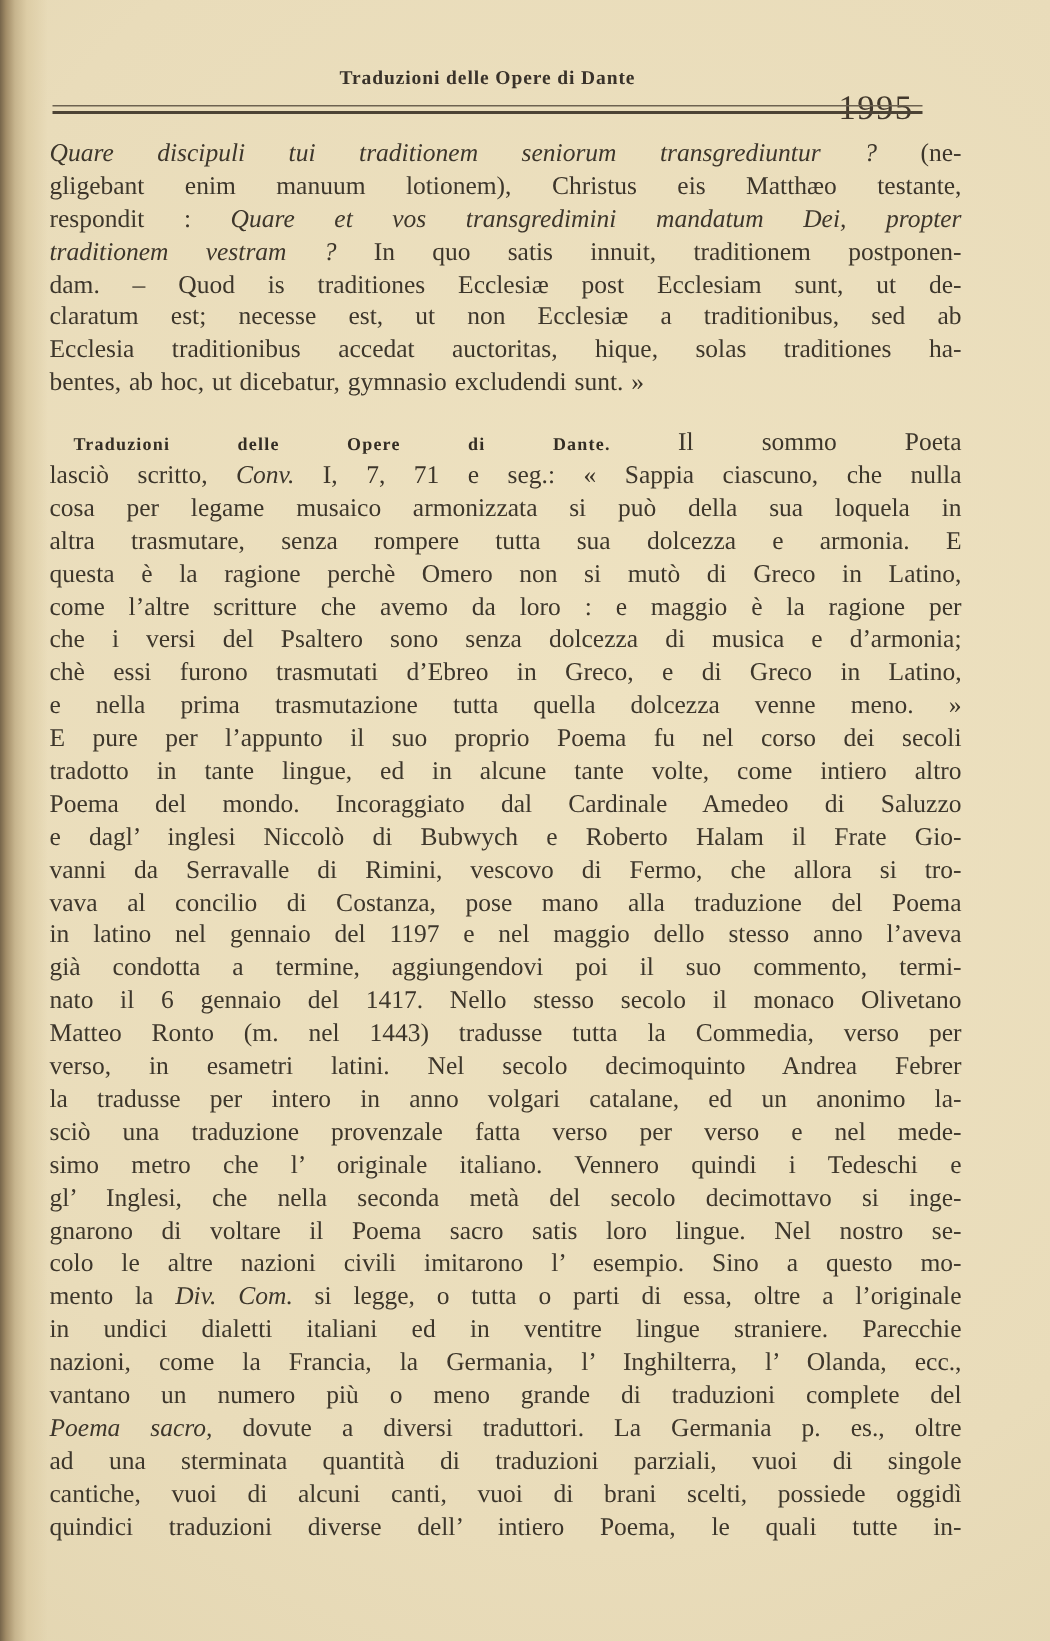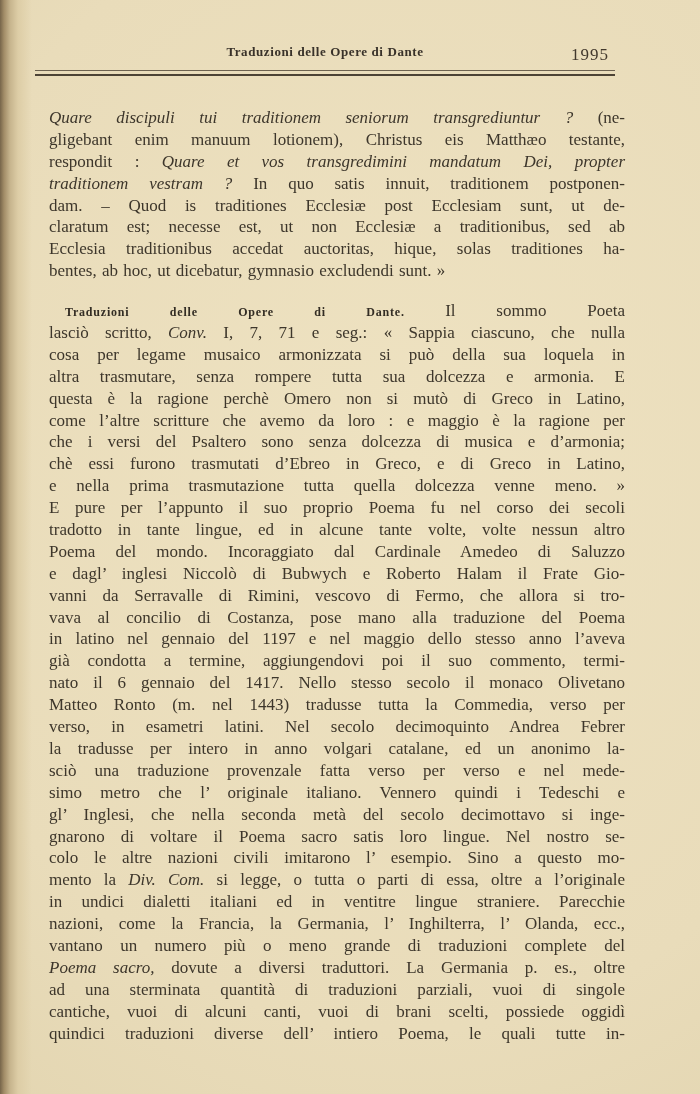--- a/index.html
+++ b/index.html
@@ -31,22 +31,22 @@
     margin: 0;
     text-align: center;
     font-size: 13px;
     font-weight: bold;
     letter-spacing: 0.6px;
     color: #39322a;
   }
   .pagenum {
     position: absolute;
     right: 6px;
-    top: 1px;
-    font-size: 17px;
+    top: 15px;
+    font-size: 23px;
     letter-spacing: 1px;
     color: #42382c;
   }
   .rule-thin {
     position: absolute;
     top: 70px;
     left: 35px;
     width: 580px;
     height: 1px;
     background: #6d6250;
@@ -60,21 +60,21 @@
     background: #4c4335;
   }
   .body-text {
     position: absolute;
     top: 91px;
     left: 33px;
     width: 608px;
     font-size: 17px;
     color: #3d362b;
   }
-  .paragraph { margin: 16px; }
+  .paragraph { margin: 0; }
   .paragraph + .paragraph { margin-top: 18px; }
   .line {
     height: 21.9px;
     line-height: 21.9px;
     text-align: justify;
     text-align-last: justify;
     white-space: normal;
     word-spacing: 1px;
   }
   .line.no-fill {
@@ -115,21 +115,21 @@
         <div class="line indent"><span class="bd">Traduzioni delle Opere di Dante. </span><span>Il sommo Poeta</span></div>
         <div class="line"><span>lasciò scritto, </span><span class="it">Conv.</span><span> I, 7, 71 e seg.: « Sappia ciascuno, che nulla</span></div>
         <div class="line"><span>cosa per legame musaico armonizzata si può della sua loquela in</span></div>
         <div class="line"><span>altra trasmutare, senza rompere tutta sua dolcezza e armonia. E</span></div>
         <div class="line"><span>questa è la ragione perchè Omero non si mutò di Greco in Latino,</span></div>
         <div class="line"><span>come l’altre scritture che avemo da loro : e maggio è la ragione per</span></div>
         <div class="line"><span>che i versi del Psaltero sono senza dolcezza di musica e d’armonia;</span></div>
         <div class="line"><span>chè essi furono trasmutati d’Ebreo in Greco, e di Greco in Latino,</span></div>
         <div class="line"><span>e nella prima trasmutazione tutta quella dolcezza venne meno. »</span></div>
         <div class="line"><span>E pure per l’appunto il suo proprio Poema fu nel corso dei secoli</span></div>
-        <div class="line"><span>tradotto in tante lingue, ed in alcune tante volte, volte nessun altro</span></div>
+        <div class="line"><span>tradotto in tante lingue, ed in alcune tante volte, come intiero altro</span></div>
         <div class="line"><span>Poema del mondo. Incoraggiato dal Cardinale Amedeo di Saluzzo</span></div>
         <div class="line"><span>e dagl’ inglesi Niccolò di Bubwych e Roberto Halam il Frate Gio-</span></div>
         <div class="line"><span>vanni da Serravalle di Rimini, vescovo di Fermo, che allora si tro-</span></div>
         <div class="line"><span>vava al concilio di Costanza, pose mano alla traduzione del Poema</span></div>
         <div class="line"><span>in latino nel gennaio del 1197 e nel maggio dello stesso anno l’aveva</span></div>
         <div class="line"><span>già condotta a termine, aggiungendovi poi il suo commento, termi-</span></div>
         <div class="line"><span>nato il 6 gennaio del 1417. Nello stesso secolo il monaco Olivetano</span></div>
         <div class="line"><span>Matteo Ronto (m. nel 1443) tradusse tutta la Commedia, verso per</span></div>
         <div class="line"><span>verso, in esametri latini. Nel secolo decimoquinto Andrea Febrer</span></div>
         <div class="line"><span>la tradusse per intero in anno volgari catalane, ed un anonimo la-</span></div>

